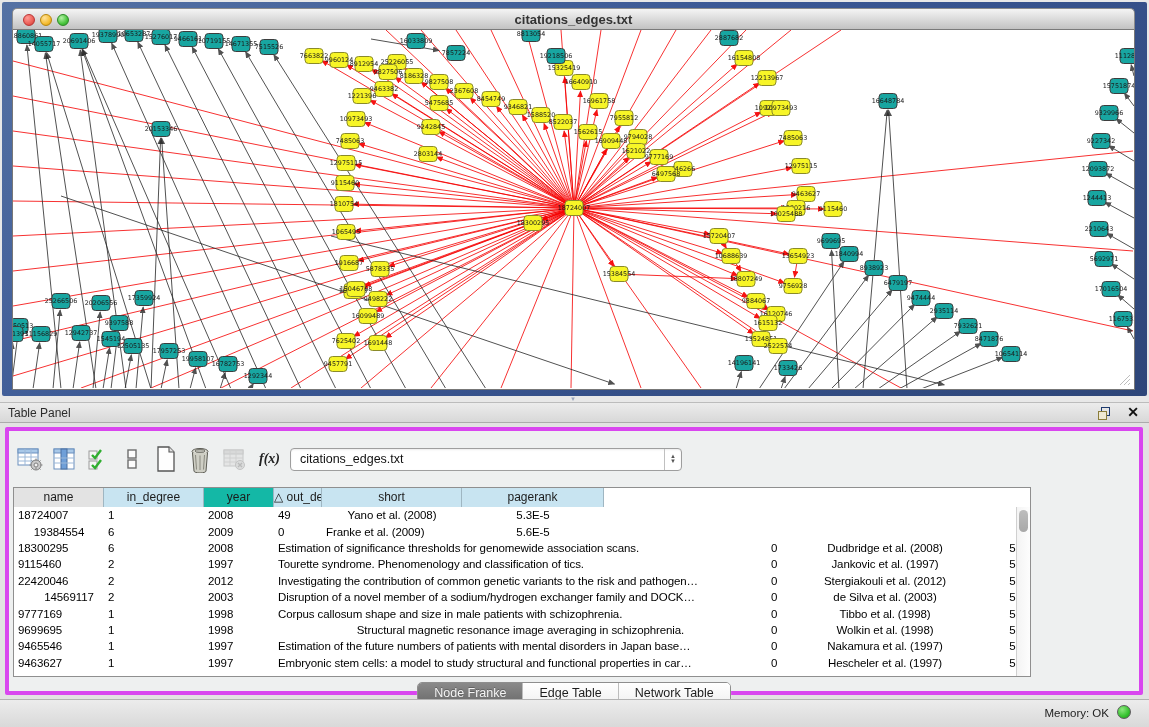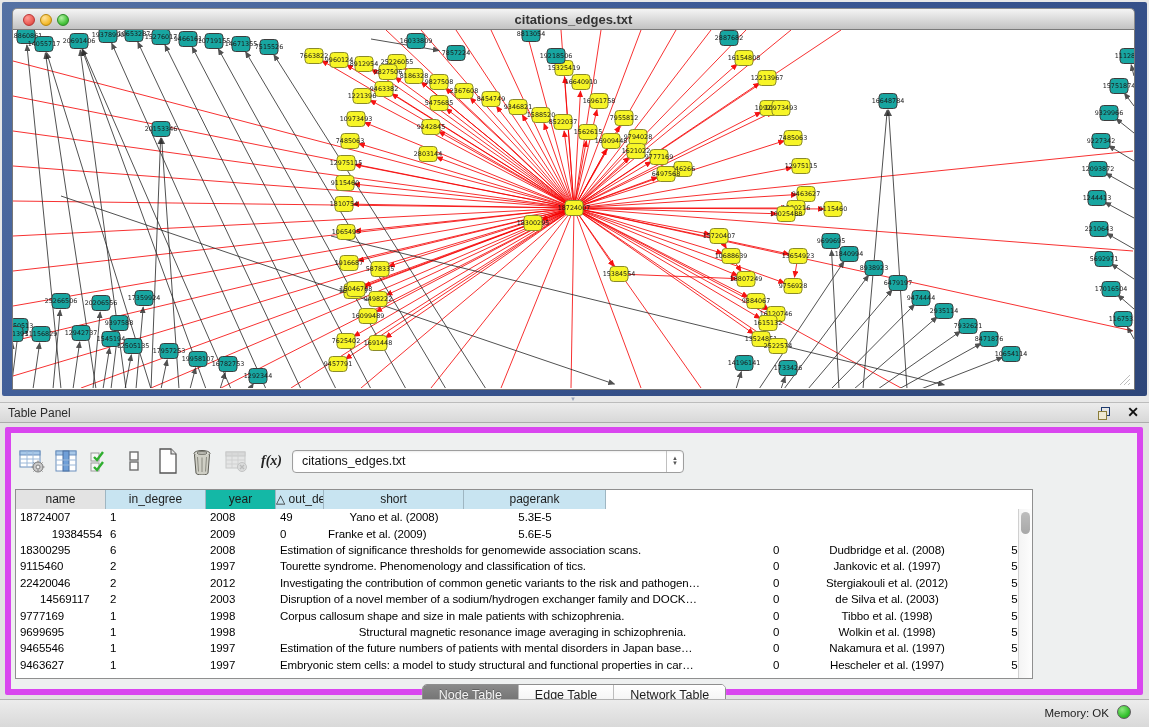--- a/index.html
+++ b/index.html
@@ -48,21 +48,21 @@
   }
   .tp-title { position:absolute; left:8px; top:3px; font-size:12px; color:#2c2c2c; }
   .tp-float { position:absolute; right:36px; top:3px; width:16px; height:15px; cursor:default; }
   .tp-close { position:absolute; right:10px; top:1px; font-size:14px; font-weight:bold; color:#111; cursor:default; }
   .tp-body {
     position:absolute; left:0; top:423px; width:1149px; height:276px;
     background:#e2e2e2;
   }
   .tp-box {
     position:absolute; left:5px; top:4px; width:1138px; height:268px;
-    background:#eef0f0; border:6px solid #d946ef; border-radius:2px;
+    background:#eef0f0; border:4px solid #d946ef; border-radius:2px;
   }
   .toolbar { position:absolute; left:6px; top:6px; height:44px; right:6px; display:flex; align-items:center; }
   .tb-icon { width:30px; height:30px; margin-right:4px; display:flex; align-items:center; justify-content:center; }
   .tb-icon svg { display:block; }
   .tb-icon.disabled { opacity:.45; }
   .fx { font-size:14px; color:#222; font-style:italic; font-family:"Liberation Serif",serif; font-weight:bold; margin:0 10px 0 6px; }
   .combo {
     position:relative; width:392px; height:23px; background:#fff;
     border:1px solid #9e9e9e; border-radius:4px;
     font-size:12.5px; color:#111; line-height:21px; padding-left:9px;
@@ -881,21 +881,21 @@
       <div class="grid-rows" id="grid-rows">
           <div class="g-row">
             <div class="g-cell" style="width: 90px; text-align: left;">18724007</div>
             <div class="g-cell" style="width: 100px; text-align: left;">1</div>
             <div class="g-cell" style="width: 70px; text-align: left;">2008</div>
             <div class="g-cell" style="width: 48px; text-align: left;">49</div>
             <div class="g-cell" style="width: 140px; text-align: center;">Yano et al. (2008)</div>
             <div class="g-cell" style="width: 142px; text-align: center;">5.3E-5</div>
           </div>
           <div class="g-row">
-            <div class="g-cell" style="width: 90px; text-align: right;">19384554</div>
+            <div class="g-cell" style="width: 90px; text-align: center;">19384554</div>
             <div class="g-cell" style="width: 100px; text-align: left;">6</div>
             <div class="g-cell" style="width: 70px; text-align: left;">2009</div>
             <div class="g-cell" style="width: 48px; text-align: left;">0</div>
             <div class="g-cell" style="width: 140px; ">Franke et al. (2009)</div>
             <div class="g-cell" style="width: 142px; text-align: center;">5.6E-5</div>
           </div>
           <div class="g-row">
             <div class="g-cell" style="width: 90px; text-align: left;">18300295</div>
             <div class="g-cell" style="width: 100px; text-align: left;">6</div>
             <div class="g-cell" style="width: 70px; text-align: left;">2008</div>
@@ -916,21 +916,21 @@
           <div class="g-row">
             <div class="g-cell" style="width: 90px; text-align: left;">22420046</div>
             <div class="g-cell" style="width: 100px; text-align: left;">2</div>
             <div class="g-cell" style="width: 70px; text-align: left;">2012</div>
             <div class="g-cell" style="width: 493px; text-align: left;">Investigating the contribution of common genetic variants to the risk and pathogen…</div>
             <div class="g-cell" style="width: 48px; text-align: left;">0</div>
             <div class="g-cell" style="width: 140px; text-align: center;">Stergiakouli et al. (2012)</div>
             <div class="g-cell" style="width: 142px; text-align: center;">5.5E-5</div>
           </div>
           <div class="g-row">
-            <div class="g-cell" style="width: 90px; text-align: left; padding-left: 24px;">14569117</div>
+            <div class="g-cell" style="width: 90px; text-align: center; padding-left: 24px;">14569117</div>
             <div class="g-cell" style="width: 100px; text-align: left;">2</div>
             <div class="g-cell" style="width: 70px; text-align: left;">2003</div>
             <div class="g-cell" style="width: 493px; text-align: left;">Disruption of a novel member of a sodium/hydrogen exchanger family and DOCK…</div>
             <div class="g-cell" style="width: 48px; text-align: left;">0</div>
             <div class="g-cell" style="width: 140px; text-align: center;">de Silva et al. (2003)</div>
             <div class="g-cell" style="width: 142px; text-align: center;">5.3E-5</div>
           </div>
           <div class="g-row">
             <div class="g-cell" style="width: 90px; text-align: left;">9777169</div>
             <div class="g-cell" style="width: 100px; text-align: left;">1</div>
@@ -968,21 +968,21 @@
             <div class="g-cell" style="width: 142px; text-align: center;">5.3E-5</div>
           </div>
         </div>
       <div class="vscroll">
         <div class="vthumb"></div>
       </div>
     </div>
 
     <div class="tabs">
       <div class="seg" id="seg-tabs">
-          <div class="seg-btn sel">Node Table</div>
+          <div class="seg-btn sel">Node Franke</div>
           <div class="seg-btn">Edge Table</div>
           <div class="seg-btn">Network Table</div>
         </div>
     </div>
   </div>
 </div>
 
 <div class="statusbar">
   <span class="mem-label">Memory: OK</span>
   <span class="mem-dot"></span>

